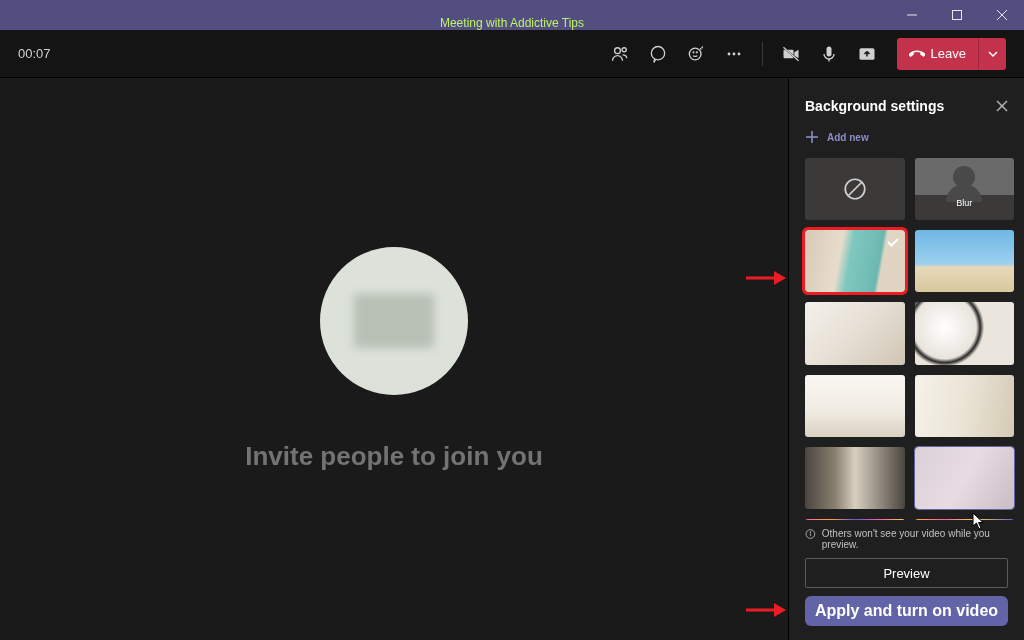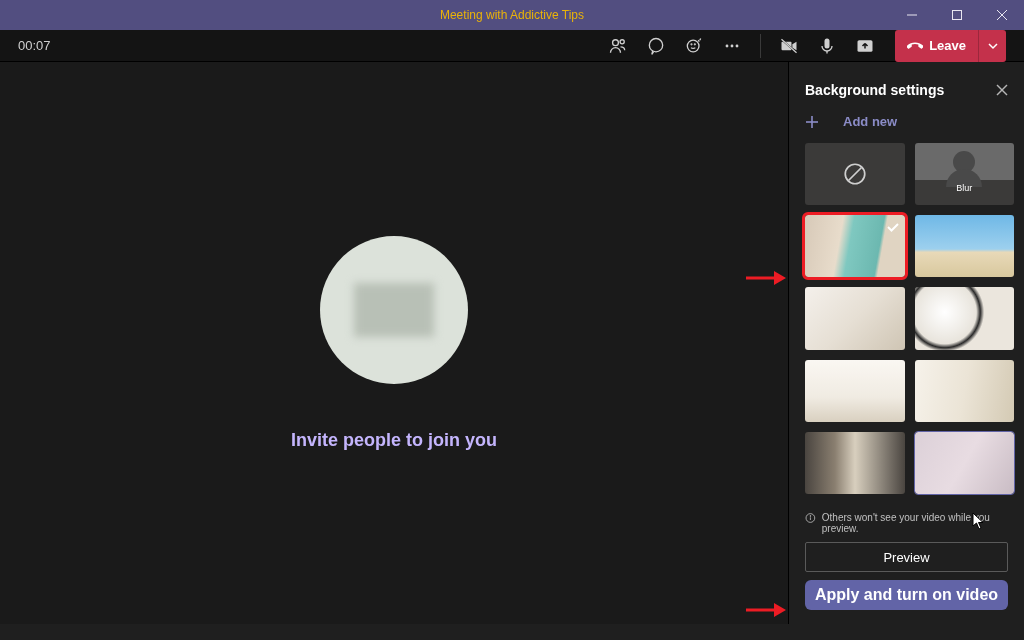--- a/index.html
+++ b/index.html
@@ -1,37 +1,37 @@
 <!DOCTYPE html>
 <html><head>
 <meta charset="utf-8">
 <style>
 *{box-sizing:border-box;margin:0;padding:0;font-family:'Segoe UI',Arial,sans-serif}
 body{background:#1f1f1f;width:1024px;height:640px;overflow:hidden;position:relative}
-.titlebar{height:30px;background:#524e80;display:flex;align-items:center;justify-content:center;position:relative;color:#eab308;font-size:12px}
+.titlebar{height:30px;background:#524e80;display:flex;align-items:flex-end;justify-content:center;position:relative;color:#bef264;font-size:12px}
 .title-controls{position:absolute;right:0;top:0;display:flex;height:30px}
 .title-btn{width:45px;height:30px;display:flex;align-items:center;justify-content:center;color:#e8e6f0;cursor:pointer}
-.toolbar{height:32px;background:#141414;display:flex;align-items:center;padding:12px 18px;justify-content:space-between;border-bottom:1px solid #000}
+.toolbar{height:48px;background:#141414;display:flex;align-items:center;padding:12px 18px;justify-content:space-between;border-bottom:1px solid #000}
 .timer{color:#d0d0d0;font-size:13px}
 .toolbar-right{display:flex;align-items:center;gap:2px}
 .tb-icon{width:36px;height:36px;display:flex;align-items:center;justify-content:center;color:#d0d0d0;cursor:pointer;border-radius:3px}
 .tb-sep{width:1px;height:24px;background:#3a3a3a;margin:0 8px}
 .leave-btn{display:flex;align-items:center;background:#c4314b;color:#fff;height:32px;border-radius:3px;margin-left:10px;cursor:pointer}
-.leave-main{display:flex;align-items:flex-start;padding:0 12px;gap:6px;font-size:13px;font-weight:700}
+.leave-main{display:flex;align-items:flex-start;padding:0 12px;gap:6px;font-size:13px;font-weight:400}
 .leave-chev{width:28px;display:flex;align-items:center;justify-content:center;border-left:1px solid rgba(0,0,0,0.2);height:32px}
 .content{display:flex;height:562px}
 .stage{flex:1;background:#1a1a1a;display:flex;flex-direction:column;align-items:center;justify-content:center}
 .avatar{width:148px;height:148px;border-radius:50%;background:#dce2da;display:flex;align-items:center;justify-content:center;margin-bottom:46px}
 .avatar-inner{width:80px;height:54px;background:#b8c0b6;filter:blur(4px)}
-.invite-text{color:#c4b5fd;font-size:18px;font-weight:700}
+.invite-text{color:#737373;font-size:26px;font-weight:700}
 .panel{width:236px;background:#1f1f1f;display:flex;flex-direction:column;position:relative;border-left:1px solid #000}
 .panel-header{display:flex;align-items:center;justify-content:space-between;padding:20px 16px 8px 16px}
 .panel-title{color:#fff;font-size:14px;font-weight:700}
 .panel-close{color:#b5b5b5;cursor:pointer;font-size:14px}
-.add-new{display:flex;align-items:center;gap:24px;padding:8px 16px 14px 16px;color:#8b8cc7;font-size:13px;font-weight:600;cursor:pointer}
+.add-new{display:flex;align-items:center;gap:8px;padding:8px 16px 14px 16px;color:#8b8cc7;font-size:10px;font-weight:600;cursor:pointer}
 .grid-wrap{flex:1;overflow-y:auto;padding:0 10px 0 16px;position:relative}
 .grid-wrap::-webkit-scrollbar{width:8px}
 .grid-wrap::-webkit-scrollbar-track{background:#1f1f1f}
 .grid-wrap::-webkit-scrollbar-thumb{background:#4a4a4a;border-radius:4px}
 .bg-grid{display:grid;grid-template-columns:1fr 1fr;gap:10px}
 .bg-item{aspect-ratio:16/10;border-radius:3px;position:relative;cursor:pointer;overflow:hidden}
 .bg-none{background:#3b3a39;display:flex;align-items:center;justify-content:center}
 .bg-blur{background:linear-gradient(#6a6a6a 60%,#3b3a39 60%);display:flex;flex-direction:column;align-items:center;justify-content:flex-end;padding-bottom:12px;position:relative}
 .bg-blur::before{content:'';position:absolute;top:8px;width:22px;height:22px;border-radius:50%;background:#494949}
 .bg-blur::after{content:'';position:absolute;top:26px;width:36px;height:18px;border-radius:18px 18px 0 0;background:#494949}

